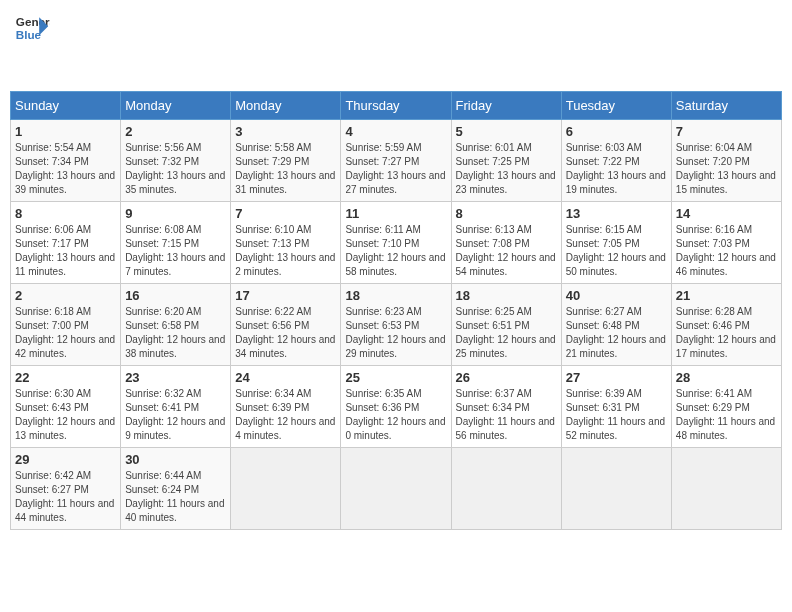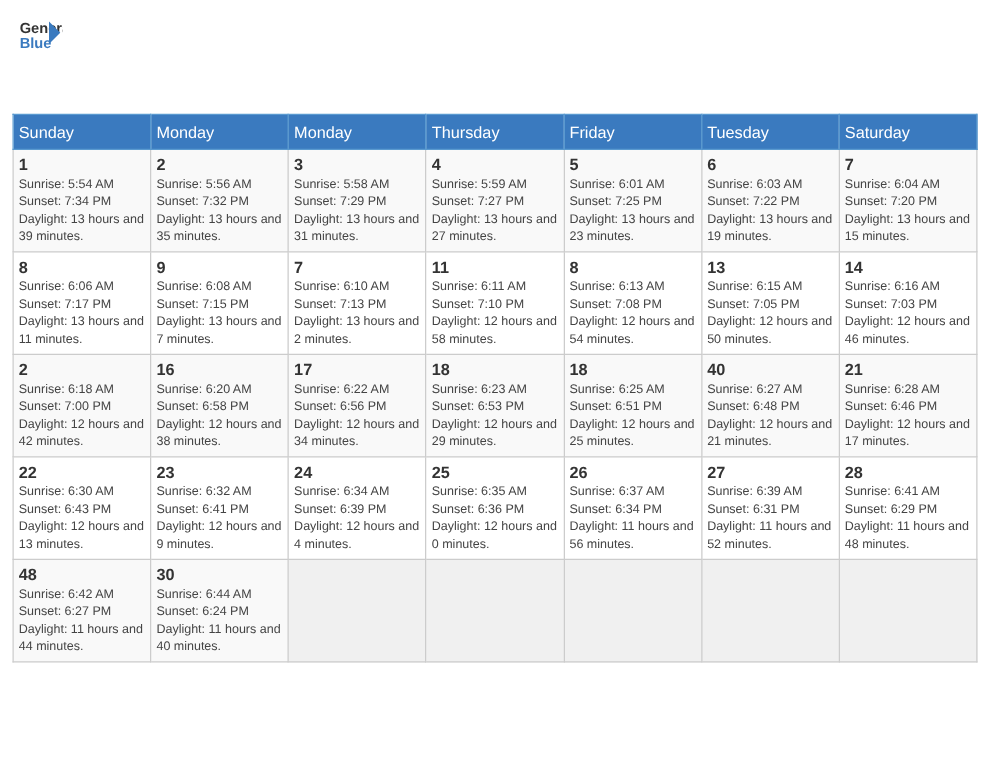--- a/index.html
+++ b/index.html
@@ -275,21 +275,21 @@
         </td>
         <td>
           <span class="day-num">28</span>
         <div class="day-info">
           Sunrise: 6:41 AM<br>Sunset: 6:29 PM<br>Daylight: 11 hours and 48 minutes.
         </div>
         </td>
       </tr>
       <tr>
         <td>
-          <span class="day-num">48</span>
+          <span class="day-num">29</span>
         <div class="day-info">
           Sunrise: 6:42 AM<br>Sunset: 6:27 PM<br>Daylight: 11 hours and 44 minutes.
         </div>
         </td>
         <td>
           <span class="day-num">30</span>
         <div class="day-info">
           Sunrise: 6:44 AM<br>Sunset: 6:24 PM<br>Daylight: 11 hours and 40 minutes.
         </div>
         </td>

